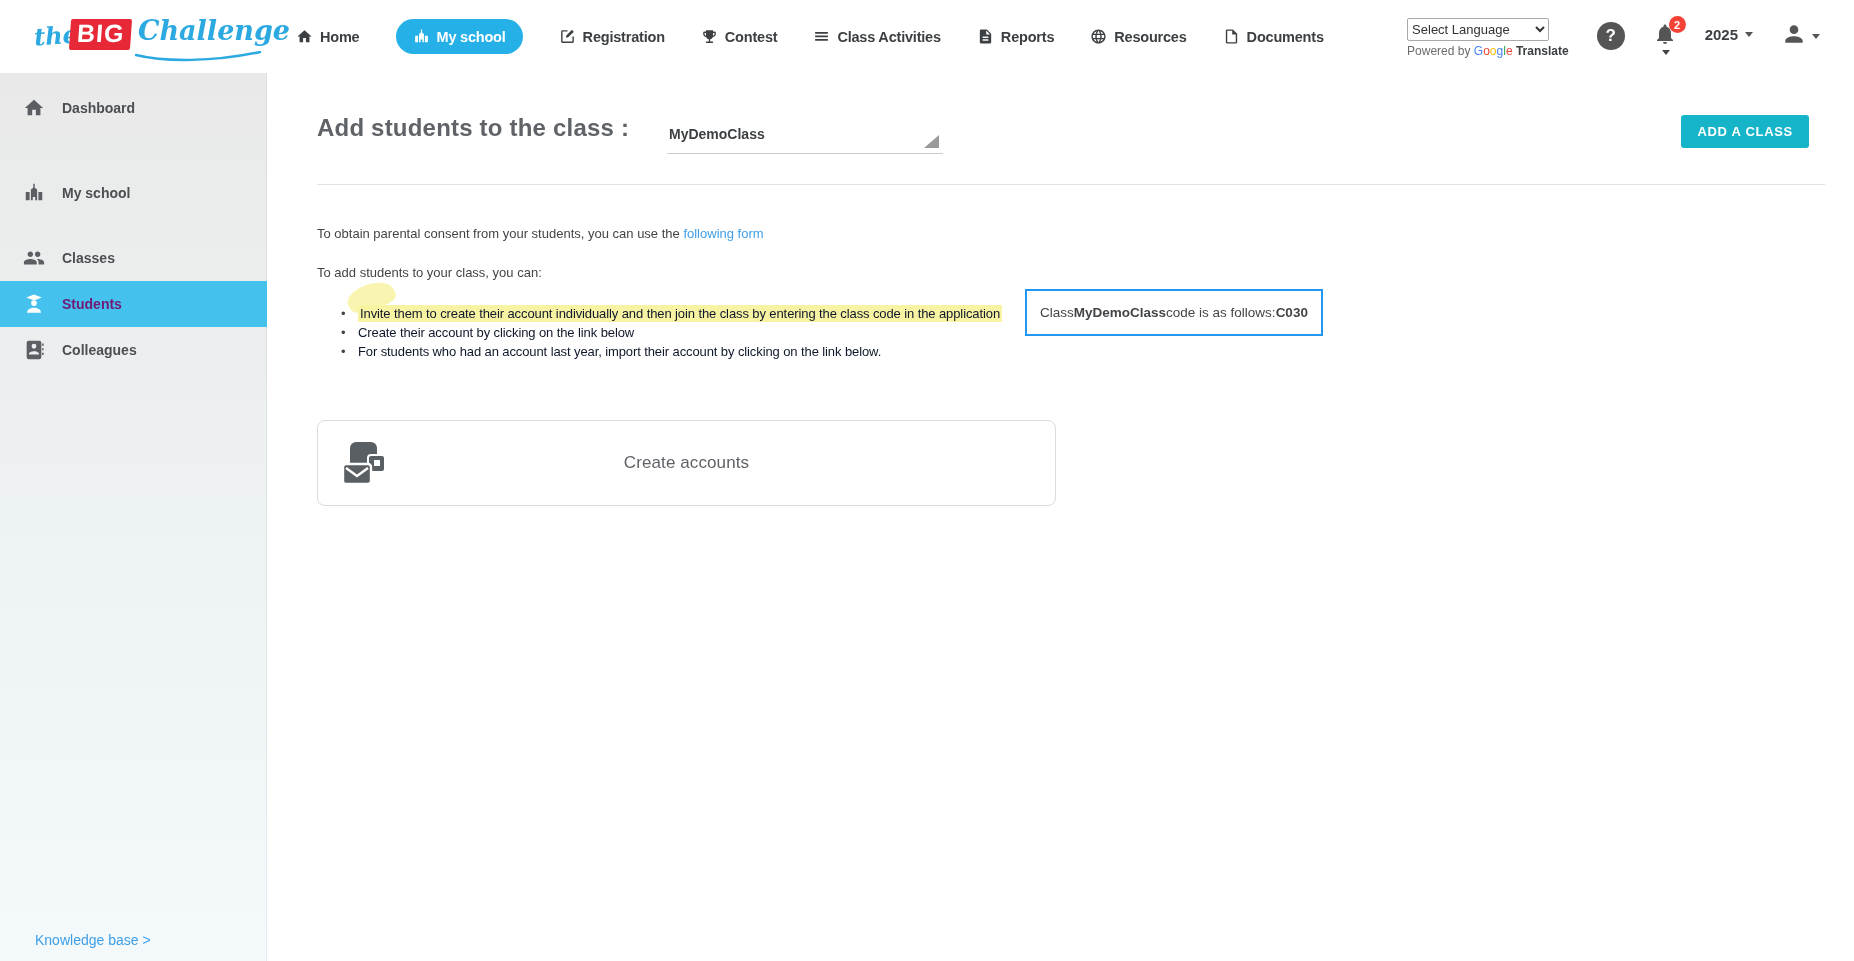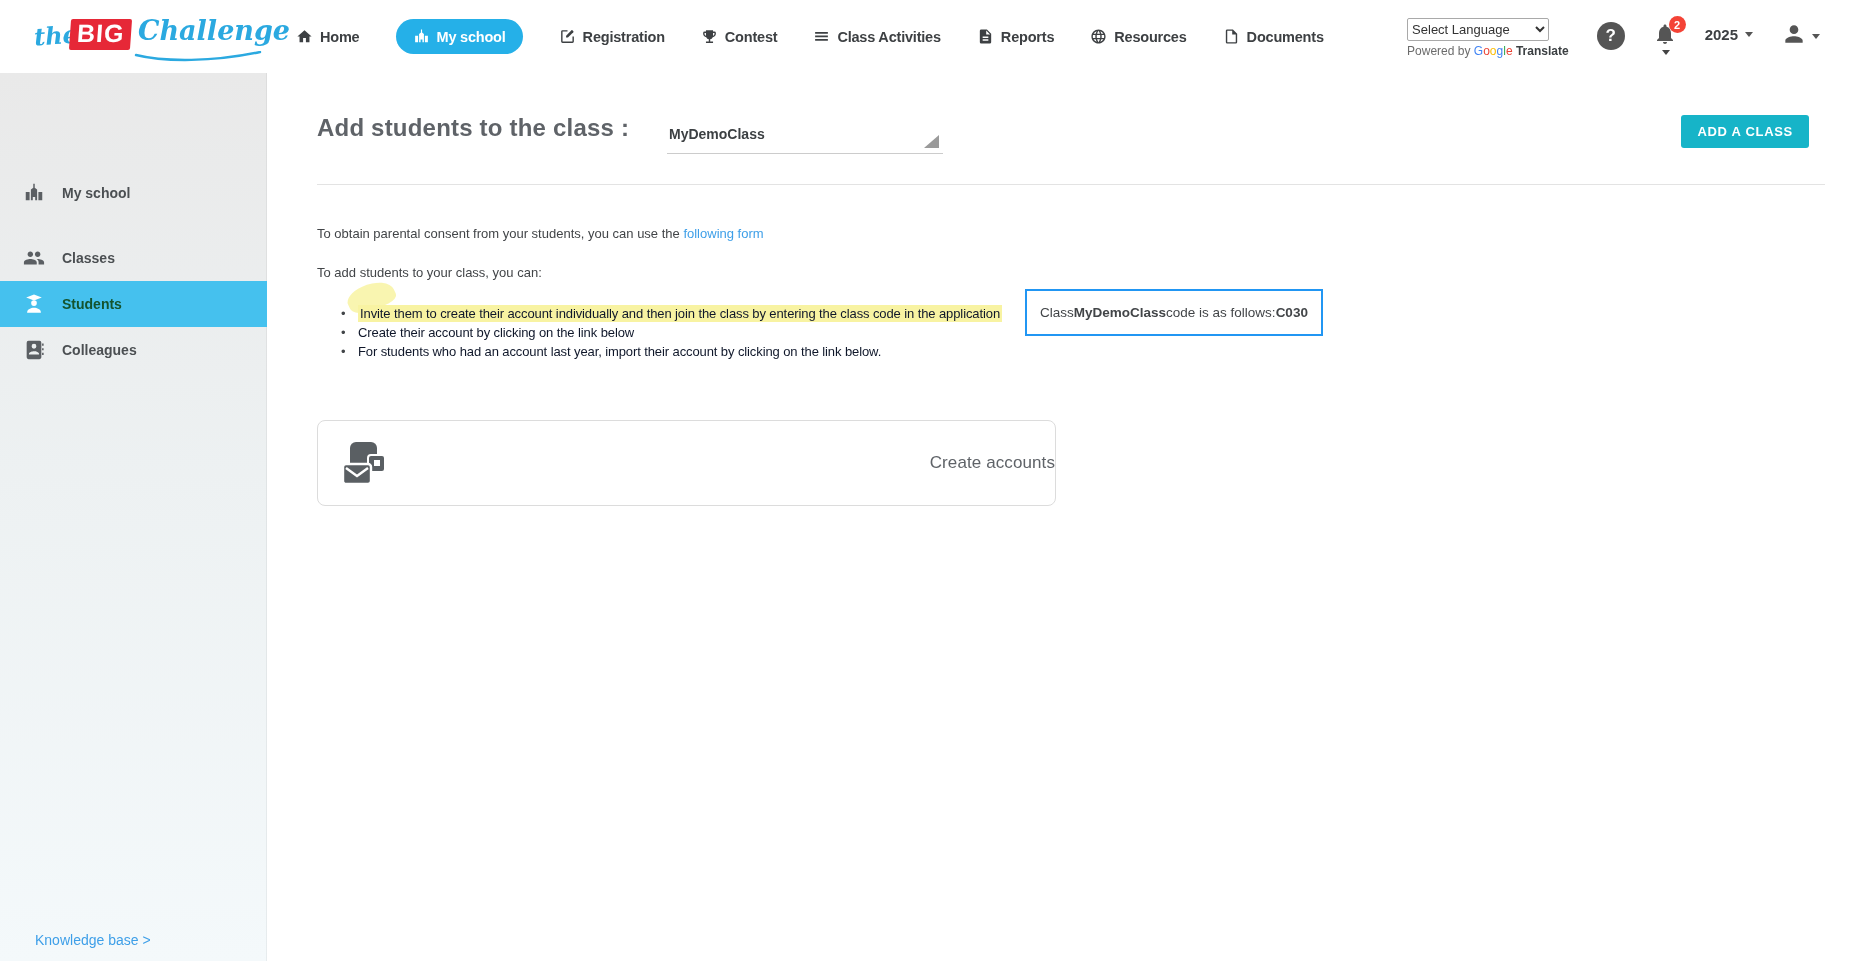--- a/index.html
+++ b/index.html
@@ -50,21 +50,21 @@
   .user-drop svg { width:26px; height:26px; fill:#555; }
   .user-drop .caret-down { margin-bottom:8px; }
 
   
   .sidebar { position:absolute; left:0; top:73px; width:267px; height:888px;
              background:linear-gradient(180deg,#e9e9e9 0%, #edf1f2 45%, #f4f9fb 100%);
              border-right:1px solid rgba(0,0,0,0.05); z-index:5; }
   .side-item { position:absolute; left:0; width:267px; height:46px; display:flex; align-items:center;
                padding-left:23px; gap:17px; cursor:pointer; color:#4b4f52; font-size:14px; font-weight:700; }
   .side-item svg { width:22px; height:22px; fill:#5b5f63; flex:0 0 auto; }
-  .side-item.active { background:#45c1ee; color:#14532d; }
+  .side-item.active { background:#45c1ee; color:#701a75; }
   .side-item.active svg { fill:#fff; }
   .kb-link { position:absolute; left:35px; top:830px; font-size:14px; color:#3e9fe8; cursor:pointer;margin-top:29px; }
 
   
   .main { position:absolute; left:267px; top:73px; width:1587px; height:888px; background:#fff; }
   .page-title { position:absolute; left:50px; top:41px; font-size:24px; font-weight:600; color:#5f6368;
                 letter-spacing:0.2px; }
   .class-select { position:absolute; left:400px; top:47px; width:276px; height:34px;
                   border-bottom:1px solid #ccc; cursor:pointer; }
   .class-select-value { position:absolute; left:2px; top:6px; font-size:14px; color:#3c4043; font-weight:600; }
@@ -86,21 +86,21 @@
   .highlight { background:#f8f3a2; padding:1px 2px; }
   .swoosh { position:absolute; left:80px; top:211px; width:48px; height:26px; background:#f8f3a2;
             border-radius:55% 80% 30% 60%; transform:rotate(-24deg); opacity:0.85; }
 
   .code-box { position:absolute; left:758px; top:216px; height:47px; display:inline-flex; align-items:center;
               padding:0 13px; border:2px solid #2196f3; background:#fff; font-size:13.5px; color:#424548;
               white-space:nowrap; z-index:2; }
   .code-box b { font-weight:700; }
 
   .card { position:absolute; top:347px; width:739px; height:86px; border:1px solid #dcdcdc; border-radius:8px;
-          background:#fff; display:flex; align-items:center; justify-content:flex-end; cursor:pointer; }
+          background:#fff; display:flex; align-items:center; justify-content:center; cursor:pointer; }
   .card.c1 { left:50px; } .card.c2 { left:819px; }
   .card-icon { position:absolute; left:23px; top:19px; width:48px; height:46px; }
   .card-label { font-size:17px; color:#5f6368; letter-spacing:0.1px; }
 </style>
 </head>
 <body>
 
 <header class="topbar">
   <div class="logo">
     <span class="logo-the">the</span>
@@ -189,20 +189,26 @@
     <div class="user-drop">
       <svg viewBox="0 0 24 24">
           <path d="M12 12c2.21 0 4-1.79 4-4s-1.79-4-4-4-4 1.79-4 4 1.79 4 4 4zm0 2c-2.67 0-8 1.34-8 4v2h16v-2c0-2.66-5.33-4-8-4z"></path>
         </svg>
       <span class="caret-down"></span>
     </div>
   </div>
 </header>
 
 <aside class="sidebar">
+  <div class="side-item" style="top:12px">
+    <svg viewBox="0 0 24 24">
+        <path d="M10 20v-6h4v6h5v-8h3L12 3 2 12h3v8z"></path>
+      </svg>
+    <span>Dashboard</span>
+  </div>
   <div class="side-item" style="top:97px">
     <svg viewBox="0 0 24 24">
         <path d="M3 11h4.2v9H3zM16.8 11H21v9h-4.2zM8.6 20V8.3L12 5.6l3.4 2.7V20h-2.1v-3.7h-2.6V20zM11.2 2h1.6v4.2h-1.6z"></path>
       </svg>
     <span>My school</span>
   </div>
   <div class="side-item" style="top:162px">
     <svg viewBox="0 0 24 24">
         <path d="M16 11c1.66 0 2.99-1.34 2.99-3S17.66 5 16 5s-3 1.34-3 3 1.34 3 3 3zm-8 0c1.66 0 2.99-1.34 2.99-3S9.66 5 8 5 5 6.34 5 8s1.34 3 3 3zm0 2c-2.33 0-7 1.17-7 3.5V19h14v-2.5c0-2.33-4.67-3.5-7-3.5zm8 0c-.29 0-.62.02-.97.05 1.16.84 1.97 1.97 1.97 3.45V19h6v-2.5c0-2.33-4.67-3.5-7-3.5z"></path>
       </svg>

